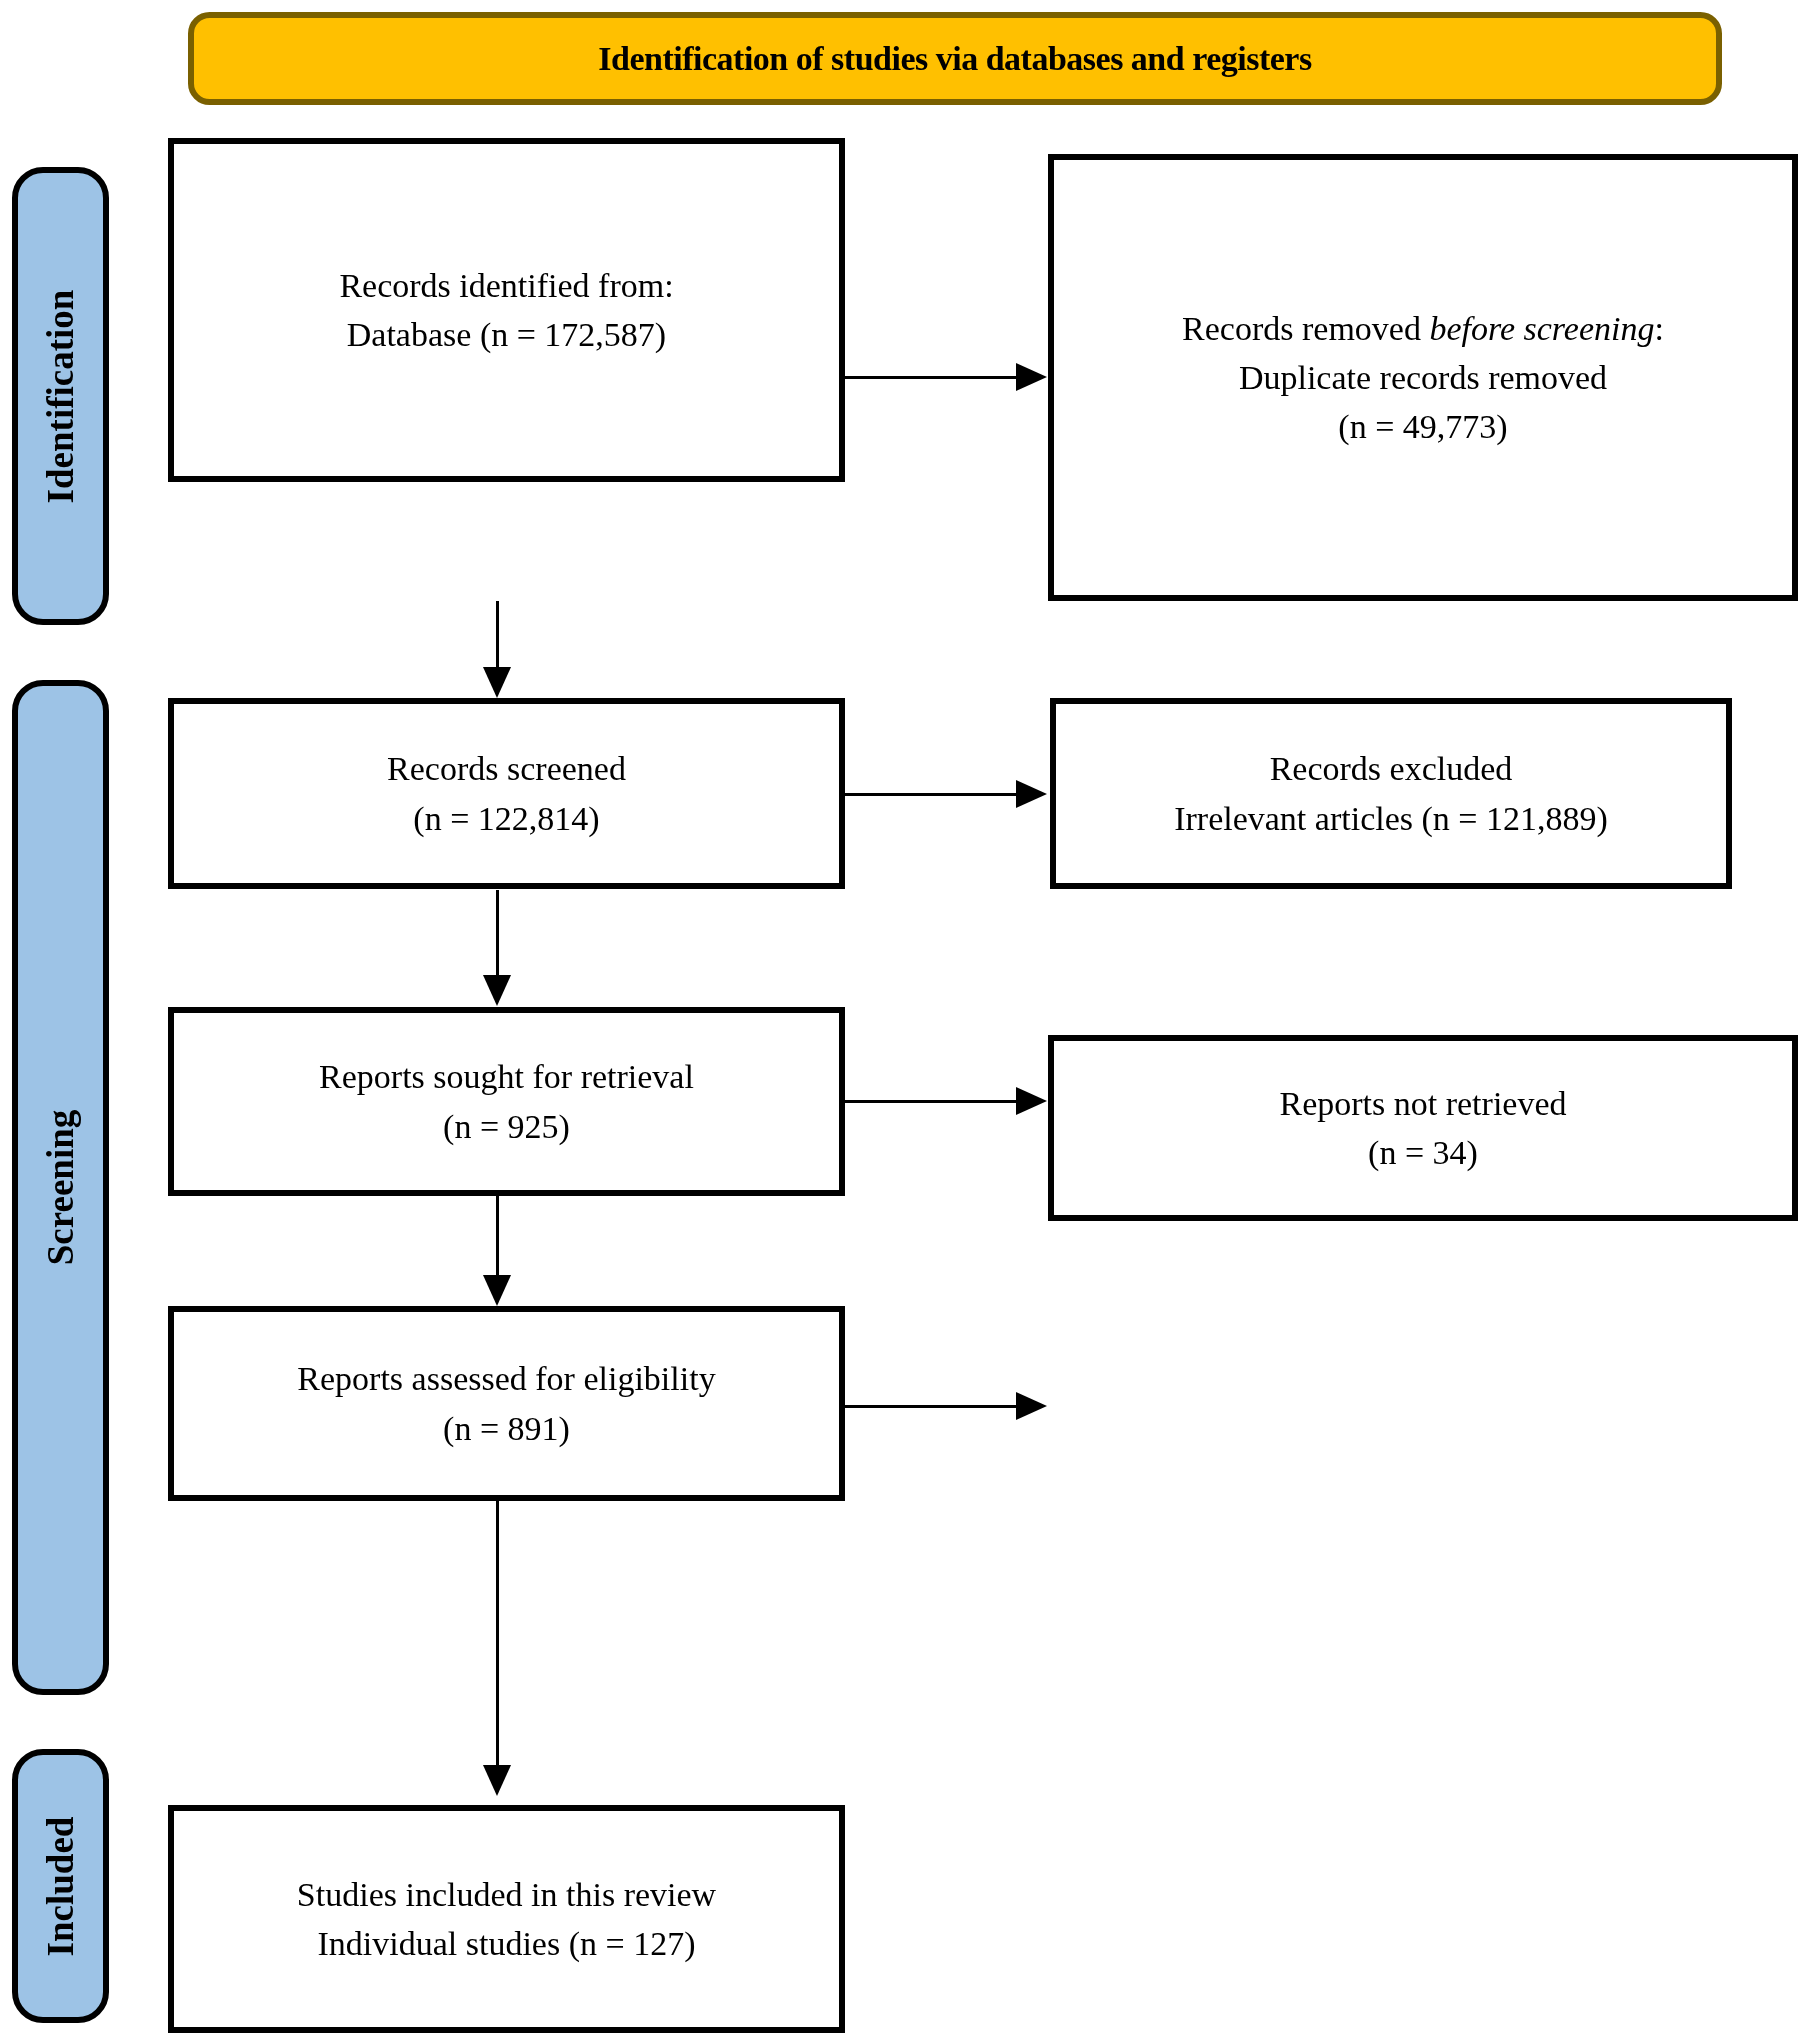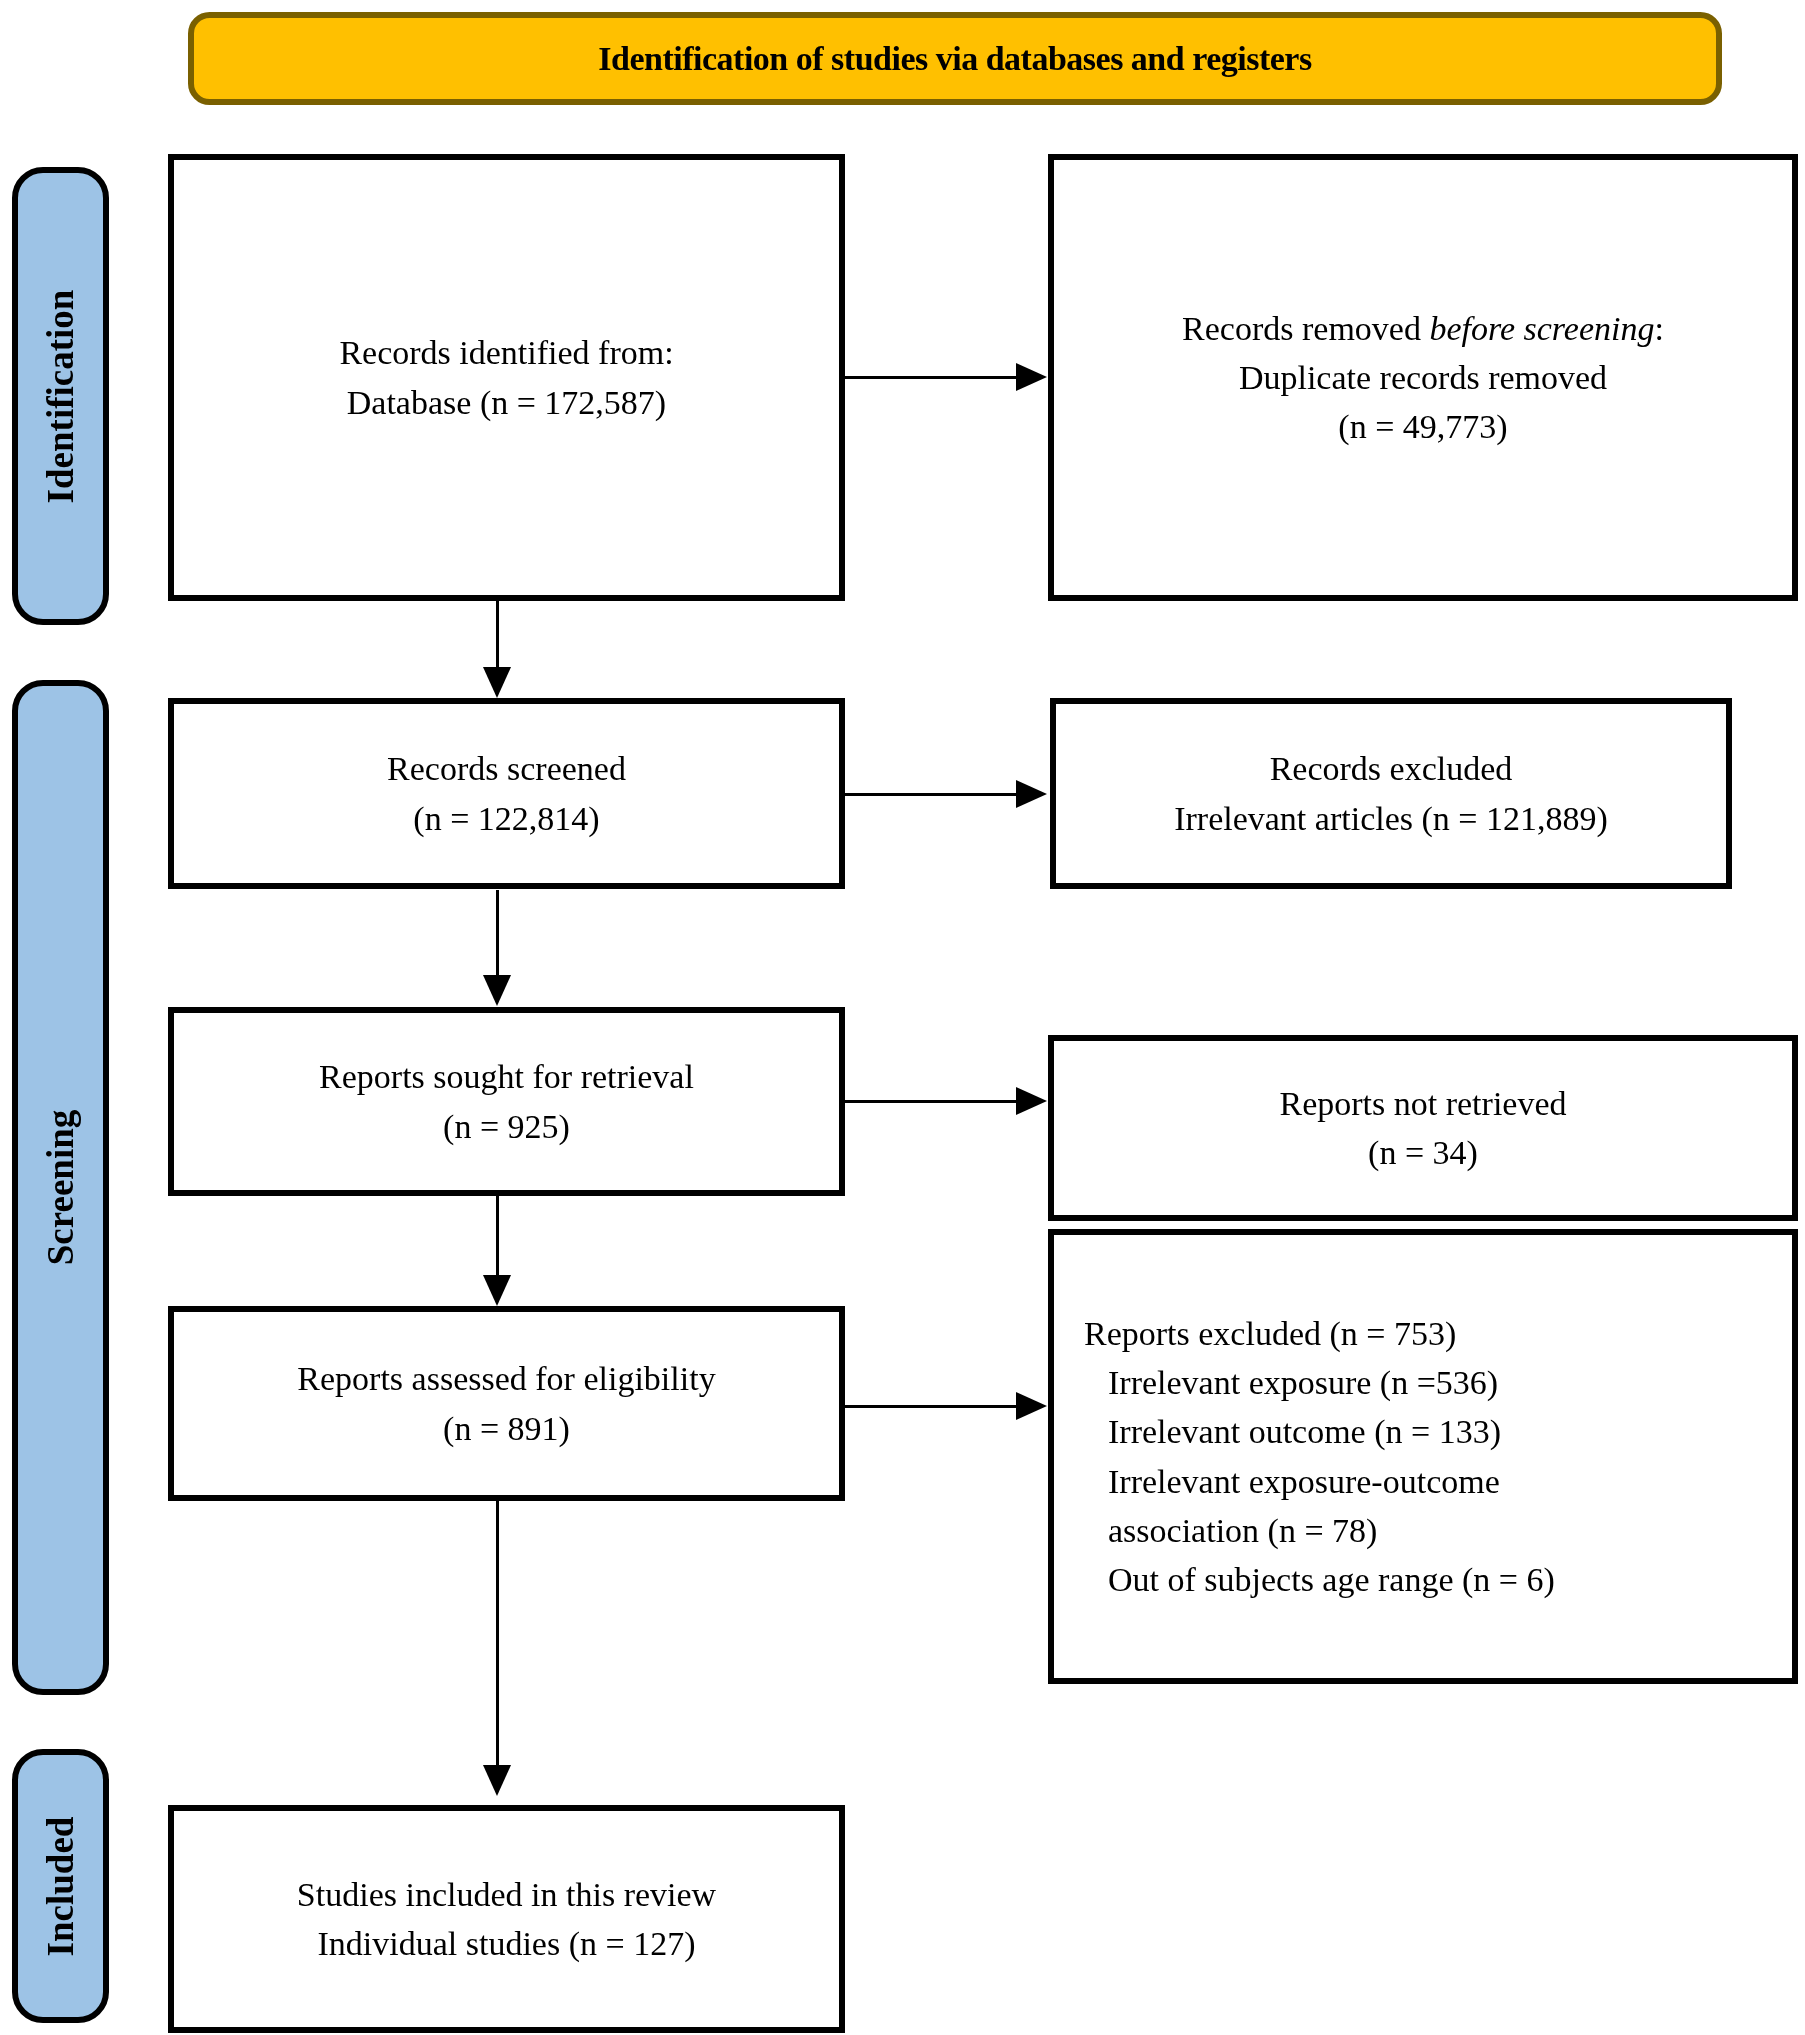--- a/index.html
+++ b/index.html
@@ -64,21 +64,21 @@
   <div class="stage" style="top:167px; height:458px;">
     <span class="stage-label">Identification</span>
   </div>
   <div class="stage" style="top:680px; height:1015px;">
     <span class="stage-label">Screening</span>
   </div>
   <div class="stage" style="top:1749px; height:274px;">
     <span class="stage-label">Included</span>
   </div>
 
-  <div class="fbox" style="left:168px; top:154px; width:677px; height:447px;text-align:center;">
+  <div class="fbox" style="left:168px; top:138px; width:677px; height:344px;text-align:center;">
     <div class="line">Records identified from:</div>
     <div class="line">Database (n = 172,587)</div>
   </div>
 
   <div class="fbox" style="left:168px; top:698px; width:677px; height:191px;">
     <div class="line">Records screened</div>
     <div class="line">(n = 122,814)</div>
   </div>
 
   <div class="fbox" style="left:168px; top:1007px; width:677px; height:189px;">
@@ -105,28 +105,20 @@
   <div class="fbox" style="left:1050px; top:698px; width:682px; height:191px;">
     <div class="line">Records excluded</div>
     <div class="line">Irrelevant articles (n = 121,889)</div>
   </div>
 
   <div class="fbox" style="left:1048px; top:1007px; width:750px; height:186px;margin-top:28px;">
     <div class="line">Reports not retrieved</div>
     <div class="line">(n = 34)</div>
   </div>
 
-  <div class="fbox fbox-left" style="left:1048px; top:1229px; width:750px; height:455px;">
-    <div class="line">Reports excluded (n = 753)</div>
-    <div class="line r4-item">Irrelevant exposure (n =536)</div>
-    <div class="line r4-item">Irrelevant outcome (n = 133)</div>
-    <div class="line r4-item">Irrelevant exposure-outcome
-association (n = 78)</div>
-    <div class="line r4-item">Out of subjects age range (n = 6)</div>
-  </div>
 
   <div class="vshaft" style="left:496px; top:601px; height:66px;"></div>
   <div class="vhead" style="left:483px; top:667px;"></div>
 
   <div class="vshaft" style="left:496px; top:890px; height:86px;"></div>
   <div class="vhead" style="left:483px; top:975px;"></div>
 
   <div class="vshaft" style="left:496px; top:1195px; height:80px;"></div>
   <div class="vhead" style="left:483px; top:1275px;"></div>
 

